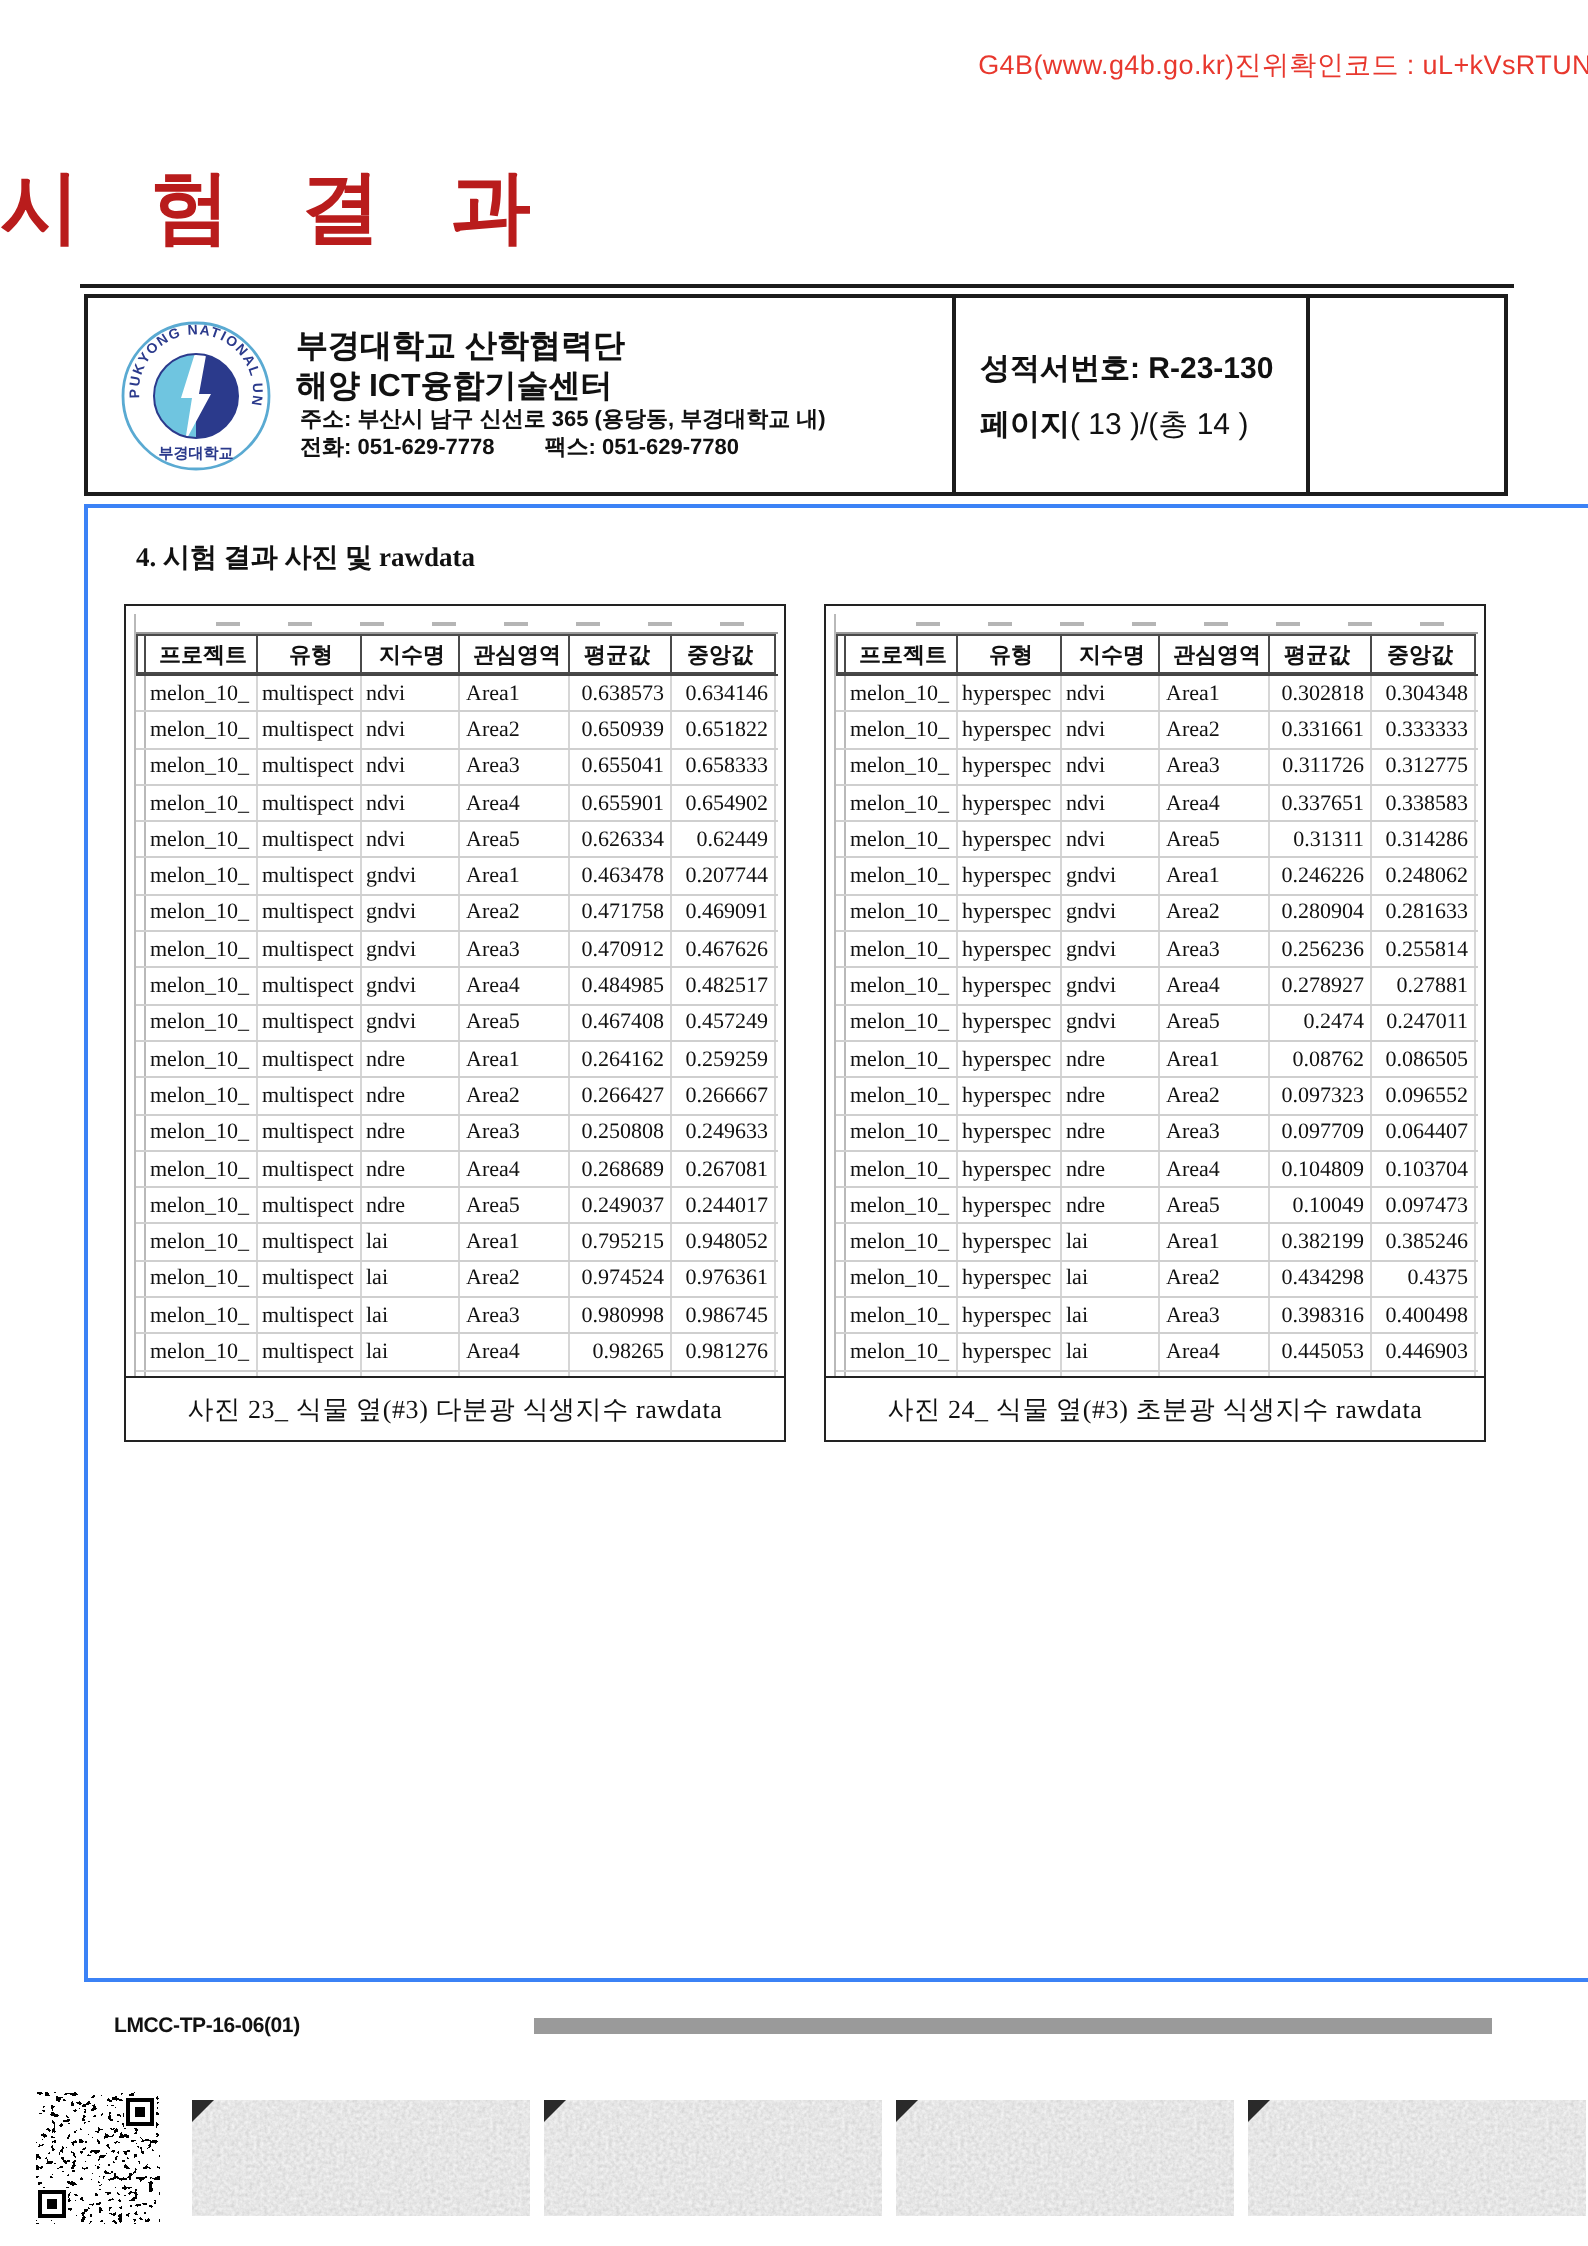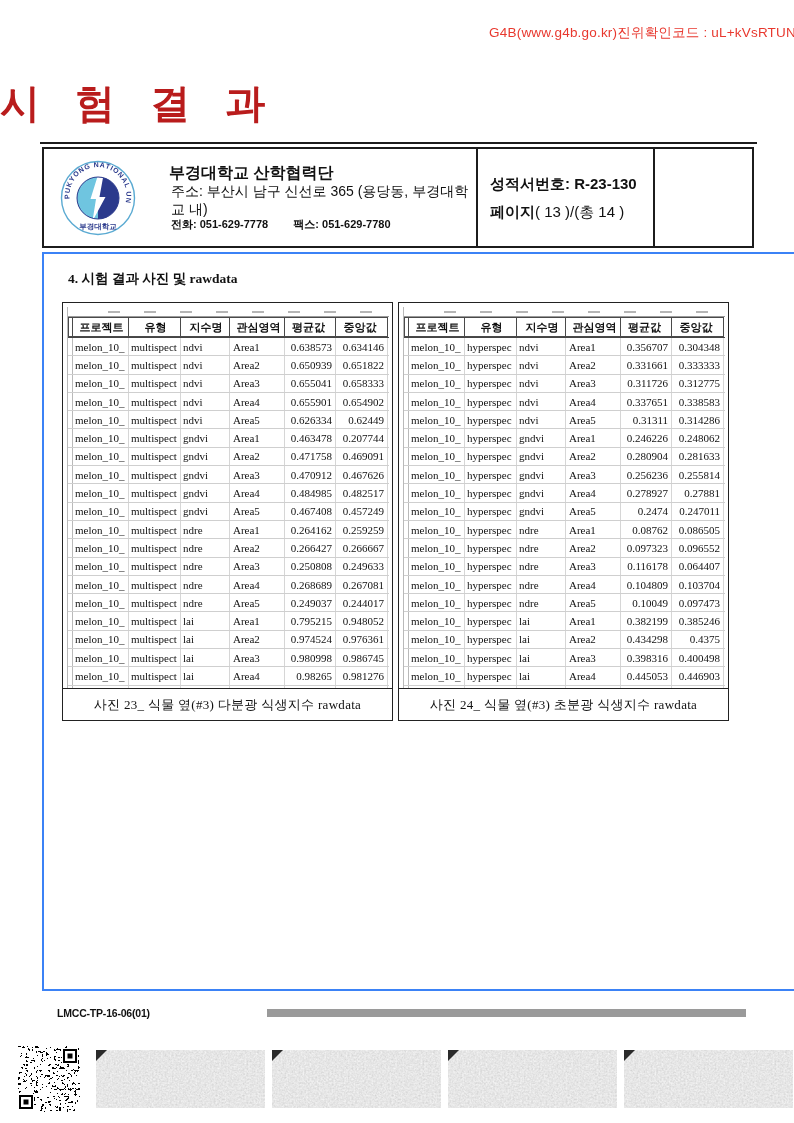--- a/index.html
+++ b/index.html
@@ -11,38 +11,38 @@
 
   .title{position:absolute;top:76px;left:0;width:100%;margin:0;text-align:left;
          font-size:40px;font-weight:800;letter-spacing:12px;color:#b91c1c;}
   .title-rule{position:absolute;top:142px;left:40px;width:717px;height:2px;background:#1c1c1c;}
 
   .hdr-box{position:absolute;top:147px;left:42px;width:712px;height:101px;
            border:2px solid #1c1c1c;display:flex;box-sizing:border-box;}
   .hdr-left{width:434px;border-right:2px solid #1c1c1c;display:flex;align-items:center;
             padding-left:16px;box-sizing:border-box;}
   .logo{width:76px;height:76px;flex:0 0 auto;margin-right:12px;}
-  .org{line-height:1.25;margin-left:21px;}
+  .org{line-height:1.25;}
   .org-l1,.org-l2{font-size:16px;font-weight:700;}
   .org-en{font-size:11.5px;letter-spacing:.4px;margin:2px 0 2px 2px;color:#222;}
-  .org-addr{font-size:14px;font-weight:400;margin-left:2px;}
+  .org-addr{font-size:11px;font-weight:700;margin-left:2px;}
   .org-tel{font-size:11px;font-weight:700;margin-left:2px;}
   .org-tel .fax{margin-left:22px;}
   .hdr-mid{width:177px;border-right:2px solid #1c1c1c;box-sizing:border-box;
            padding:26px 0 0 12px;font-size:15px;}
   .report-line{font-weight:700;margin-bottom:9px;white-space:nowrap;}
   .page-line{white-space:nowrap;}
   .page-line .lbl{font-weight:700;}
   .hdr-right{flex:1;}
 
   .main-box{position:absolute;top:252px;left:42px;width:791px;height:739px;
             border:2px solid #3b82f6;box-sizing:border-box;font-family:Liberation Serif, serif;}
   .section-title{position:absolute;top:16px;left:24px;font-size:13.5px;font-weight:700;}
 
-  .tables-row{position:absolute;top:48px;left:18px;display:flex;gap:5px;}
+  .tables-row{position:absolute;top:48px;left:18px;display:flex;gap:19px;}
   .tbl-box{width:331px;border:1.5px solid #222;box-sizing:border-box;background:#fff;}
   .sheet-wrap{height:385px;padding:4px 0 0 4px;box-sizing:border-box;overflow:hidden;}
   .caption{height:31px;line-height:31px;border-top:1.5px solid #222;text-align:center;
            font-size:13px;letter-spacing:.3px;white-space:nowrap;}
 
   .sheet{width:321px;font-size:11px;border-left:1px solid #b9b9b9;}
   .trunc-row{height:9px;border-bottom:1px solid #9a9a9a;
     background-image:repeating-linear-gradient(90deg,transparent 0 24px,#b5b5b5 24px 36px);
     background-size:300px 2px;background-repeat:no-repeat;background-position:16px 4px;}
   .srow{display:flex;align-items:center;height:17.3px;border-bottom:1px solid #cfcfcf;}
@@ -119,20 +119,21 @@
         <g clip-path="url(#innerClip)">
           <rect x="17" y="17" width="21" height="42" fill="#6fc5e0"></rect>
           <rect x="38" y="17" width="21" height="42" fill="#2b3a8c"></rect>
           <polygon points="38,15 30.5,39 36,39 32.5,61 45.5,37 39.5,37 43.5,15" fill="#ffffff"></polygon>
         </g>
         <circle cx="38" cy="38" r="21" fill="none" stroke="#2b3a8c" stroke-width="1"></circle>
         <text x="38" y="69" text-anchor="middle" font-size="7.5" font-weight="700" fill="#2b3a8c" font-family="Liberation Sans, sans-serif">부경대학교</text>
       </svg>
       <div class="org">
         <div class="org-l1">부경대학교 산학협력단</div>
+        <div class="org-l2">해양 ICT융합기술센터</div>
         <div class="org-addr">주소: 부산시 남구 신선로 365 (용당동, 부경대학교 내)</div>
         <div class="org-tel">
           <span>전화: 051-629-7778</span>
           <span class="fax">팩스:  051-629-7780</span>
         </div>
       </div>
     </div>
     <div class="hdr-mid">
       <div class="report-line">
         <span>성적서번호:</span>
@@ -359,21 +360,21 @@
                 <div class="scell c3">관심영역</div>
                 <div class="scell c4">평균값</div>
                 <div class="scell c5">중앙값</div>
               </div>
               <div class="srow">
                 <div class="scell cstrip"></div>
                 <div class="scell c0">melon_10_</div>
                 <div class="scell c1">hyperspec</div>
                 <div class="scell c2">ndvi</div>
                 <div class="scell c3">Area1</div>
-                <div class="scell c4">0.356707</div>
+                <div class="scell c4">0.302818</div>
                 <div class="scell c5">0.304348</div>
               </div>
               <div class="srow">
                 <div class="scell cstrip"></div>
                 <div class="scell c0">melon_10_</div>
                 <div class="scell c1">hyperspec</div>
                 <div class="scell c2">ndvi</div>
                 <div class="scell c3">Area2</div>
                 <div class="scell c4">0.331661</div>
                 <div class="scell c5">0.333333</div>
@@ -467,21 +468,21 @@
                 <div class="scell c3">Area2</div>
                 <div class="scell c4">0.097323</div>
                 <div class="scell c5">0.096552</div>
               </div>
               <div class="srow">
                 <div class="scell cstrip"></div>
                 <div class="scell c0">melon_10_</div>
                 <div class="scell c1">hyperspec</div>
                 <div class="scell c2">ndre</div>
                 <div class="scell c3">Area3</div>
-                <div class="scell c4">0.116178</div>
+                <div class="scell c4">0.097709</div>
                 <div class="scell c5">0.064407</div>
               </div>
               <div class="srow">
                 <div class="scell cstrip"></div>
                 <div class="scell c0">melon_10_</div>
                 <div class="scell c1">hyperspec</div>
                 <div class="scell c2">ndre</div>
                 <div class="scell c3">Area4</div>
                 <div class="scell c4">0.104809</div>
                 <div class="scell c5">0.103704</div>

